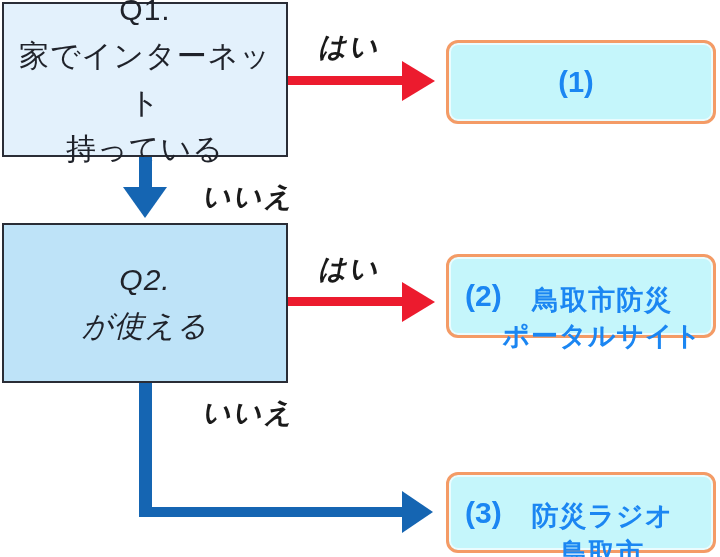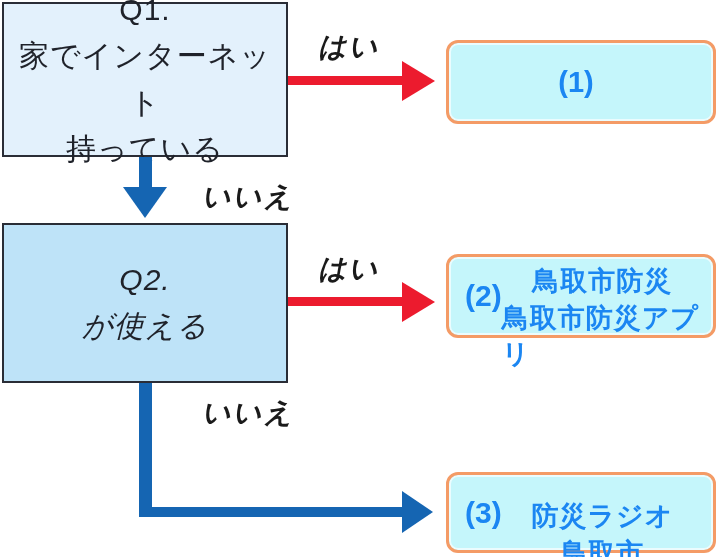--- a/index.html
+++ b/index.html
@@ -149,21 +149,21 @@
   <div class="edge-label lbl-no2">いいえ</div>
 
   <div class="rbox r1">
     <span class="num">(1)</span>
   </div>
 
   <div class="rbox r2">
     <span class="num">(2)</span>
     <span class="rcol">
       <span>鳥取市防災</span>
-      <span>鳥取市防災アプリ</span>
+      <span>ポータルサイト</span>
     </span>
   </div>
 
   <div class="rbox r3">
     <span class="num">(3)</span>
     <span class="rcol">
       <span>防災ラジオ</span>
       <span>鳥取市</span>
     </span>
   </div>

